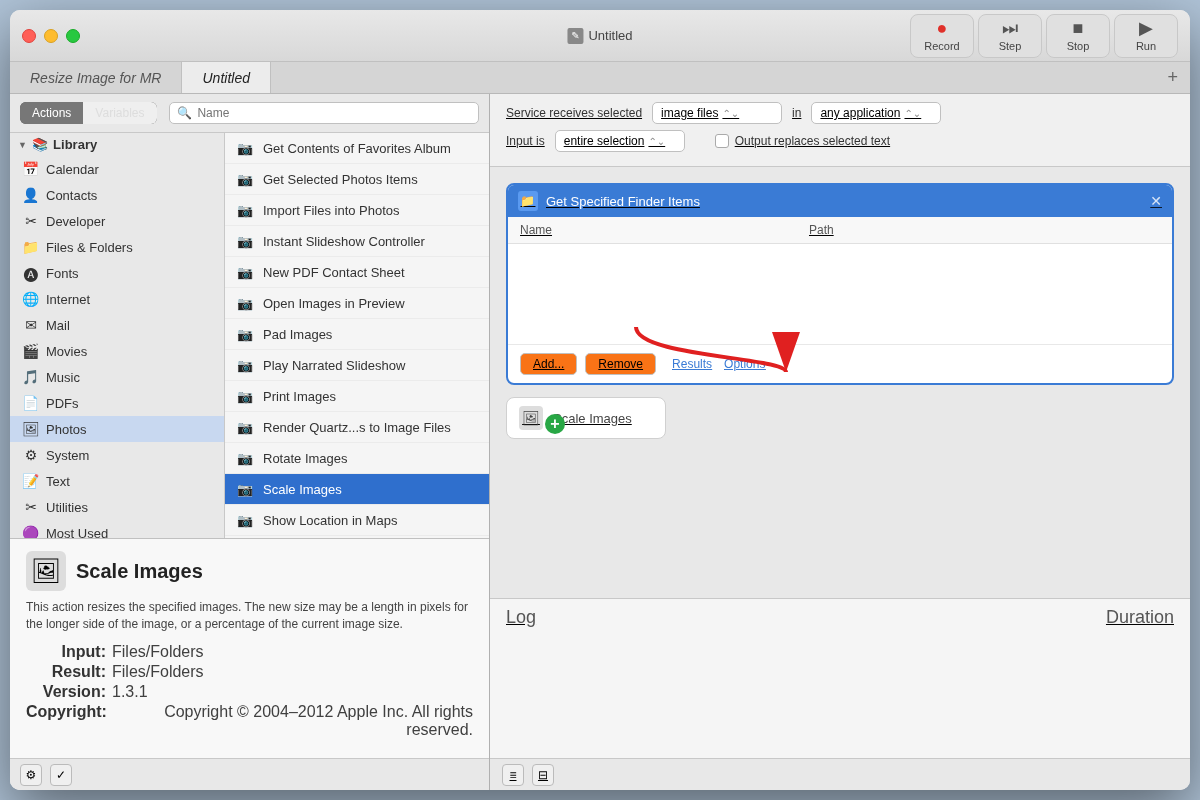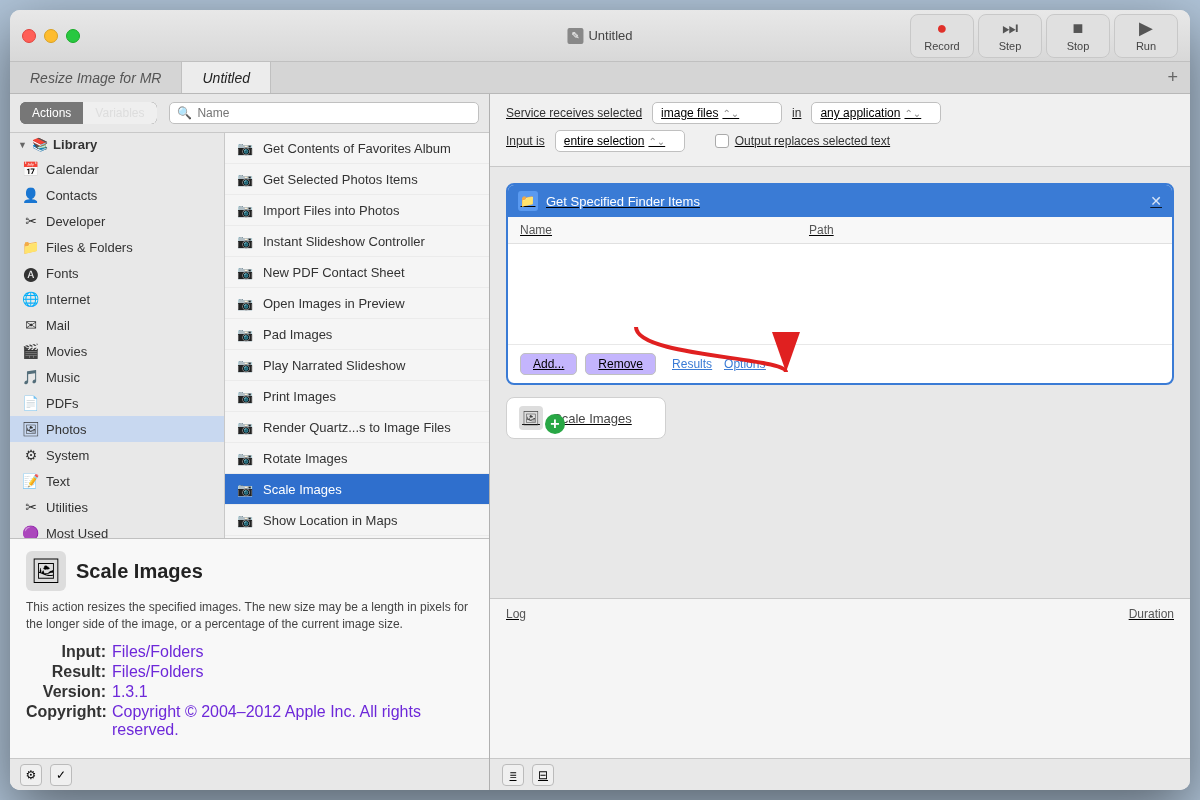--- a/index.html
+++ b/index.html
@@ -325,21 +325,21 @@
       font-size: 16px;
       margin-bottom: 2px;
     }
     .info-key {
       font-weight: 700;
       text-align: right;
       width: 80px;
       margin-right: 6px;
       color: #333;
     }
-    .info-val { color: #6d28d9; }
+    .info-val { color: #404040; text-align: right; }
 
     
     .info-footer {
       height: 32px;
       border-top: 1px solid #c8c8c8;
       background: #e8e8e8;
       display: flex;
       align-items: center;
       padding: 0 10px;
       gap: 8px;
@@ -482,21 +482,21 @@
       padding: 8px 12px;
       border-top: 1px solid #e8e8e8;
       display: flex;
       gap: 8px;
       align-items: center;
     }
     .card-btn {
       padding: 3px 12px;
       border: 1px solid #c0c0c0;
       border-radius: 5px;
-      background: #c4b5fd;
+      background: #f97316;
       font-size: 12px;
       cursor: pointer;
     }
     .results-options {
       display: flex;
       gap: 12px;
       margin-left: 8px;
       font-size: 12px;
       color: #3a7bd5;
     }
@@ -545,21 +545,21 @@
     .log-area {
       height: 160px;
       background: #f5f5f5;
       border-top: 1px solid #c8c8c8;
       padding: 8px 16px;
       flex-shrink: 0;
     }
     .log-header {
       display: flex;
       justify-content: space-between;
-      font-size: 12px;
+      font-size: 18px;
       color: #555;
       margin-bottom: 6px;
     }
 
     
     .log-footer {
       height: 32px;
       border-top: 1px solid #c8c8c8;
       background: #e8e8e8;
       display: flex;

